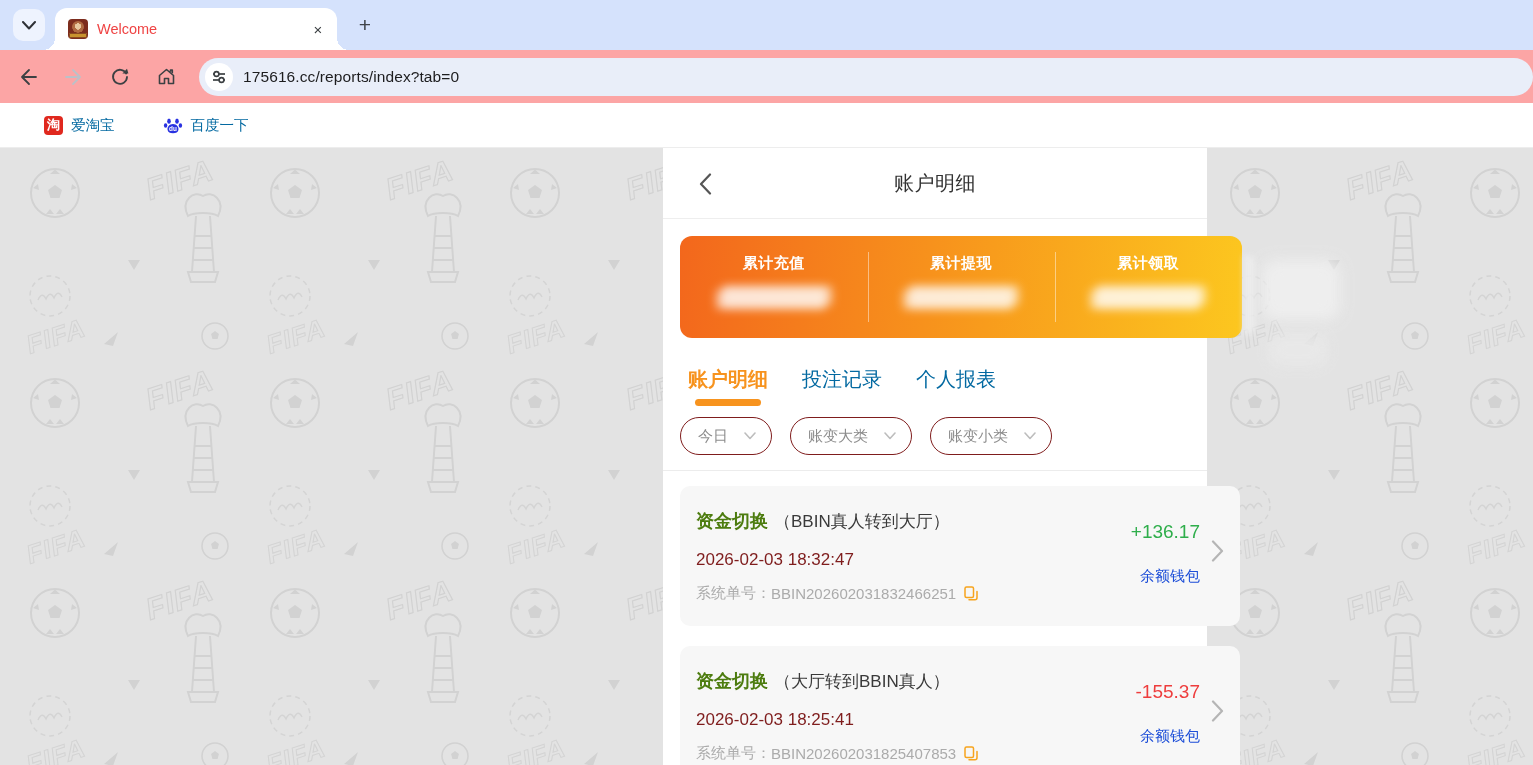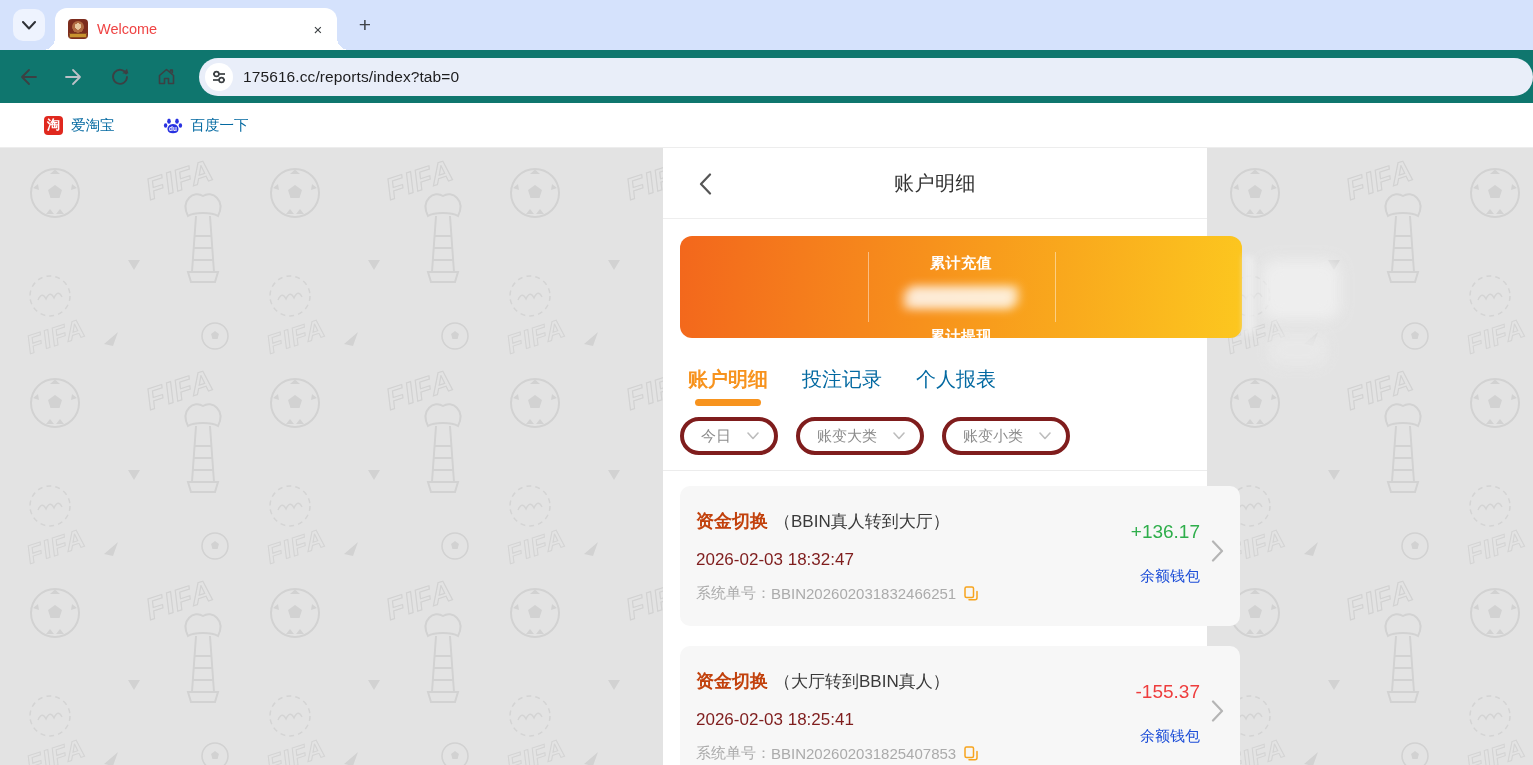--- a/index.html
+++ b/index.html
@@ -19,21 +19,21 @@
   .favicon .em { position:absolute; left:4px; top:2px; width:12px; height:12px; border-radius:50%;
     background:radial-gradient(circle at 50% 45%, #e8c9a0 0 35%, #b06a41 36% 70%, #7c2c1d 71%); }
   .favicon .band { position:absolute; left:1px; right:1px; bottom:1px; height:5px; background:#c8922e;
     border-radius:1px; box-shadow:inset 0 0 0 1px #8a4a20; }
   .tab-title { margin-left:9px; font-size:14.5px; color:#ef4444; flex:1; white-space:nowrap; overflow:hidden; }
   .tab-close { width:18px; height:18px; display:flex; align-items:center; justify-content:center;
     font-size:15px; color:#3c4043; border-radius:50%; }
   .newtab-btn { position:absolute; left:352px; top:12px; width:26px; height:26px; display:flex;
     align-items:center; justify-content:center; color:#3f4349; font-size:21px; font-weight:400; }
 
-  .toolbar { position:relative; width:100%; height:53px; background:#0f766e; display:flex; align-items:center; }
+  .toolbar { position:relative; width:100%; height:53px; background:#fca5a5; display:flex; align-items:center; }
   .nav-btn { width:34px; height:34px; display:flex; align-items:center; justify-content:center; flex:0 0 34px; }
   .nav-btn:nth-child(1){ margin-left:11px; } .nav-btn + .nav-btn { margin-left:12px; }
   .omnibox { margin-left:16px; flex:1; height:38px; background:#e9eef9; border-radius:19px;
     display:flex; align-items:center; padding-left:6px; margin-right:0; }
   .tune-wrap { width:28px; height:28px; background:#fff; border-radius:50%; display:flex;
     align-items:center; justify-content:center; flex:0 0 28px; }
   .url-text { margin-left:10px; font-size:15.5px; color:#1d1d1f; letter-spacing:.1px; }
 
   .bookmarks { width:100%; height:45px; background:#fff; display:flex; align-items:center; border-bottom:1px solid #ededed; }
   .bm { display:flex; align-items:center; gap:8px; margin-left:44px; }
@@ -52,48 +52,48 @@
 
   .panel { position:absolute; left:663px; top:0; width:544px; height:617px; background:#fff; }
 
   .panel-header { position:relative; height:71px; border-bottom:1px solid #eeeeee;
     display:flex; align-items:center; justify-content:center; }
   .back-btn { position:absolute; left:30px; top:24px; width:24px; height:24px; display:flex; align-items:center; justify-content:center; }
   .page-title { font-size:20px; color:#333; font-weight:500; letter-spacing:.5px; }
 
   .summary-card { position:relative; margin:17px 15px 0 17px; width:562px; height:102px; border-radius:12px;
     background:linear-gradient(95deg,#f3671c 0%, #f89c1c 55%, #fcc71f 100%); overflow:hidden; }
-  .summary-cols { display:flex; height:100%;flex-direction:column; }
+  .summary-cols { display:flex; height:100%; }
   .sum-col { flex:1; display:flex; flex-direction:column; align-items:center; padding-top:18px; position:relative; }
   .sum-label { color:#fff; font-size:15px; font-weight:bold; letter-spacing:.5px; }
   .sum-value-mask { margin-top:13px; width:104px; height:23px; background:#fff; border-radius:4px;
     filter:blur(5px); opacity:.82;
     box-shadow:-8px 2px 0 -2px rgba(255,255,255,.7), 8px -2px 0 -2px rgba(255,255,255,.7); }
   .sum-div { position:absolute; top:16px; bottom:16px; width:1px; background:rgba(255,255,255,.45); }
   .sum-div.d1 { left:33.4%; } .sum-div.d2 { left:66.7%; }
   .card-ghost { position:absolute; left:581px; top:107px; width:11px; height:80px; background:#ececec;
     border-radius:0 8px 8px 0; filter:blur(3px); }
 
   .tabs-row { display:flex; gap:34px; margin:28px 0 0 25px; align-items:flex-start; }
   .ptab { font-size:20px; color:#0369a1; position:relative; padding-bottom:13px; }
   .ptab.active { color:#f7931e; font-weight:bold; }
   .ptab.active .under { position:absolute; left:50%; transform:translateX(-50%); bottom:0;
     width:66px; height:7px; border-radius:4px; background:#f7931e; }
 
   .filters-row { display:flex; gap:18px; margin:11px 0 0 17px; }
-  .fpill { height:38px; border:4px solid #7f1d1d; border-radius:19px; display:flex; align-items:center;
+  .fpill { height:38px; border:1px solid #7f1d1d; border-radius:19px; display:flex; align-items:center;
     padding:0 15px 0 17px; gap:16px; background:#fff; }
   .fpill .flabel { font-size:15px; color:#8c8c8c; }
   .filters-sep { margin-top:15px; border-top:1px solid #ececec; }
 
   .record-list { margin-top:15px; }
   .record-card { position:relative; margin:0 17px 20px 17px; width:560px; height:140px;
     background:#f7f7f7; border-radius:10px; padding:23px 0 0 16px; }
   .rec-title-row { display:flex; align-items:baseline; }
-  .rec-title { font-size:18px; font-weight:bold; color:#c2410c; }
+  .rec-title { font-size:18px; font-weight:bold; color:#4d7c0f; }
   .rec-subtitle { font-size:17px; color:#3a3a3a; margin-left:6px; }
   .rec-time { margin-top:17px; font-size:17px; color:#7f1d1d; }
   .rec-order { margin-top:14px; font-size:15px; color:#ababab; display:flex; align-items:center; }
   .copy-btn { margin-left:8px; display:flex; align-items:center; }
   .rec-right { position:absolute; right:40px; top:35px; width:112px; text-align:right; }
   .rec-amount { font-size:19px; }
   .rec-amount.pos { color:#2fae4b; }
   .rec-amount.neg { color:#ee3d3d; }
   .rec-wallet { margin-top:24px; font-size:15px; color:#1d4ed8; }
   .rec-chev { position:absolute; right:16px; top:54px; }

